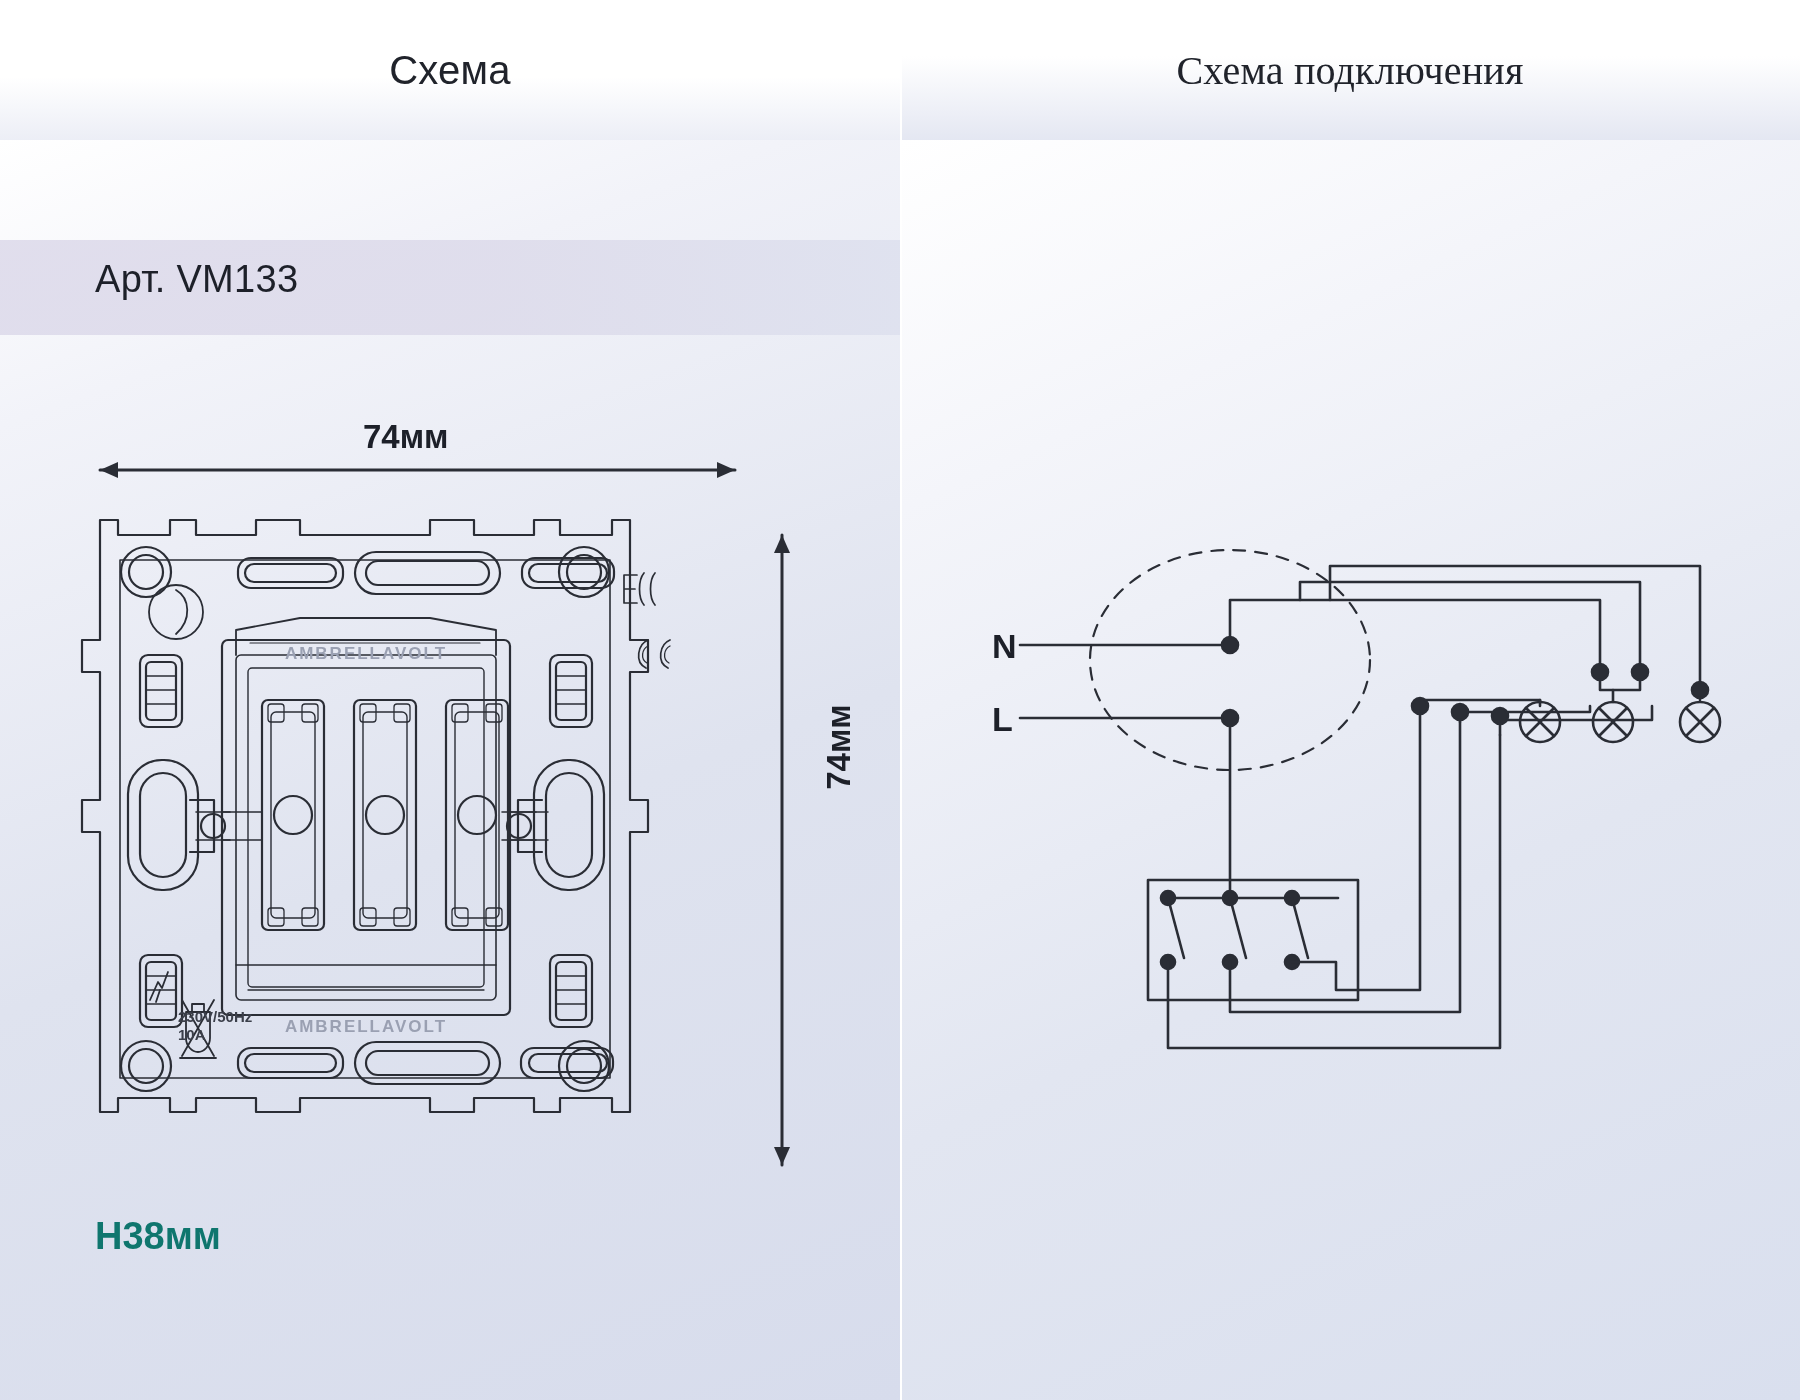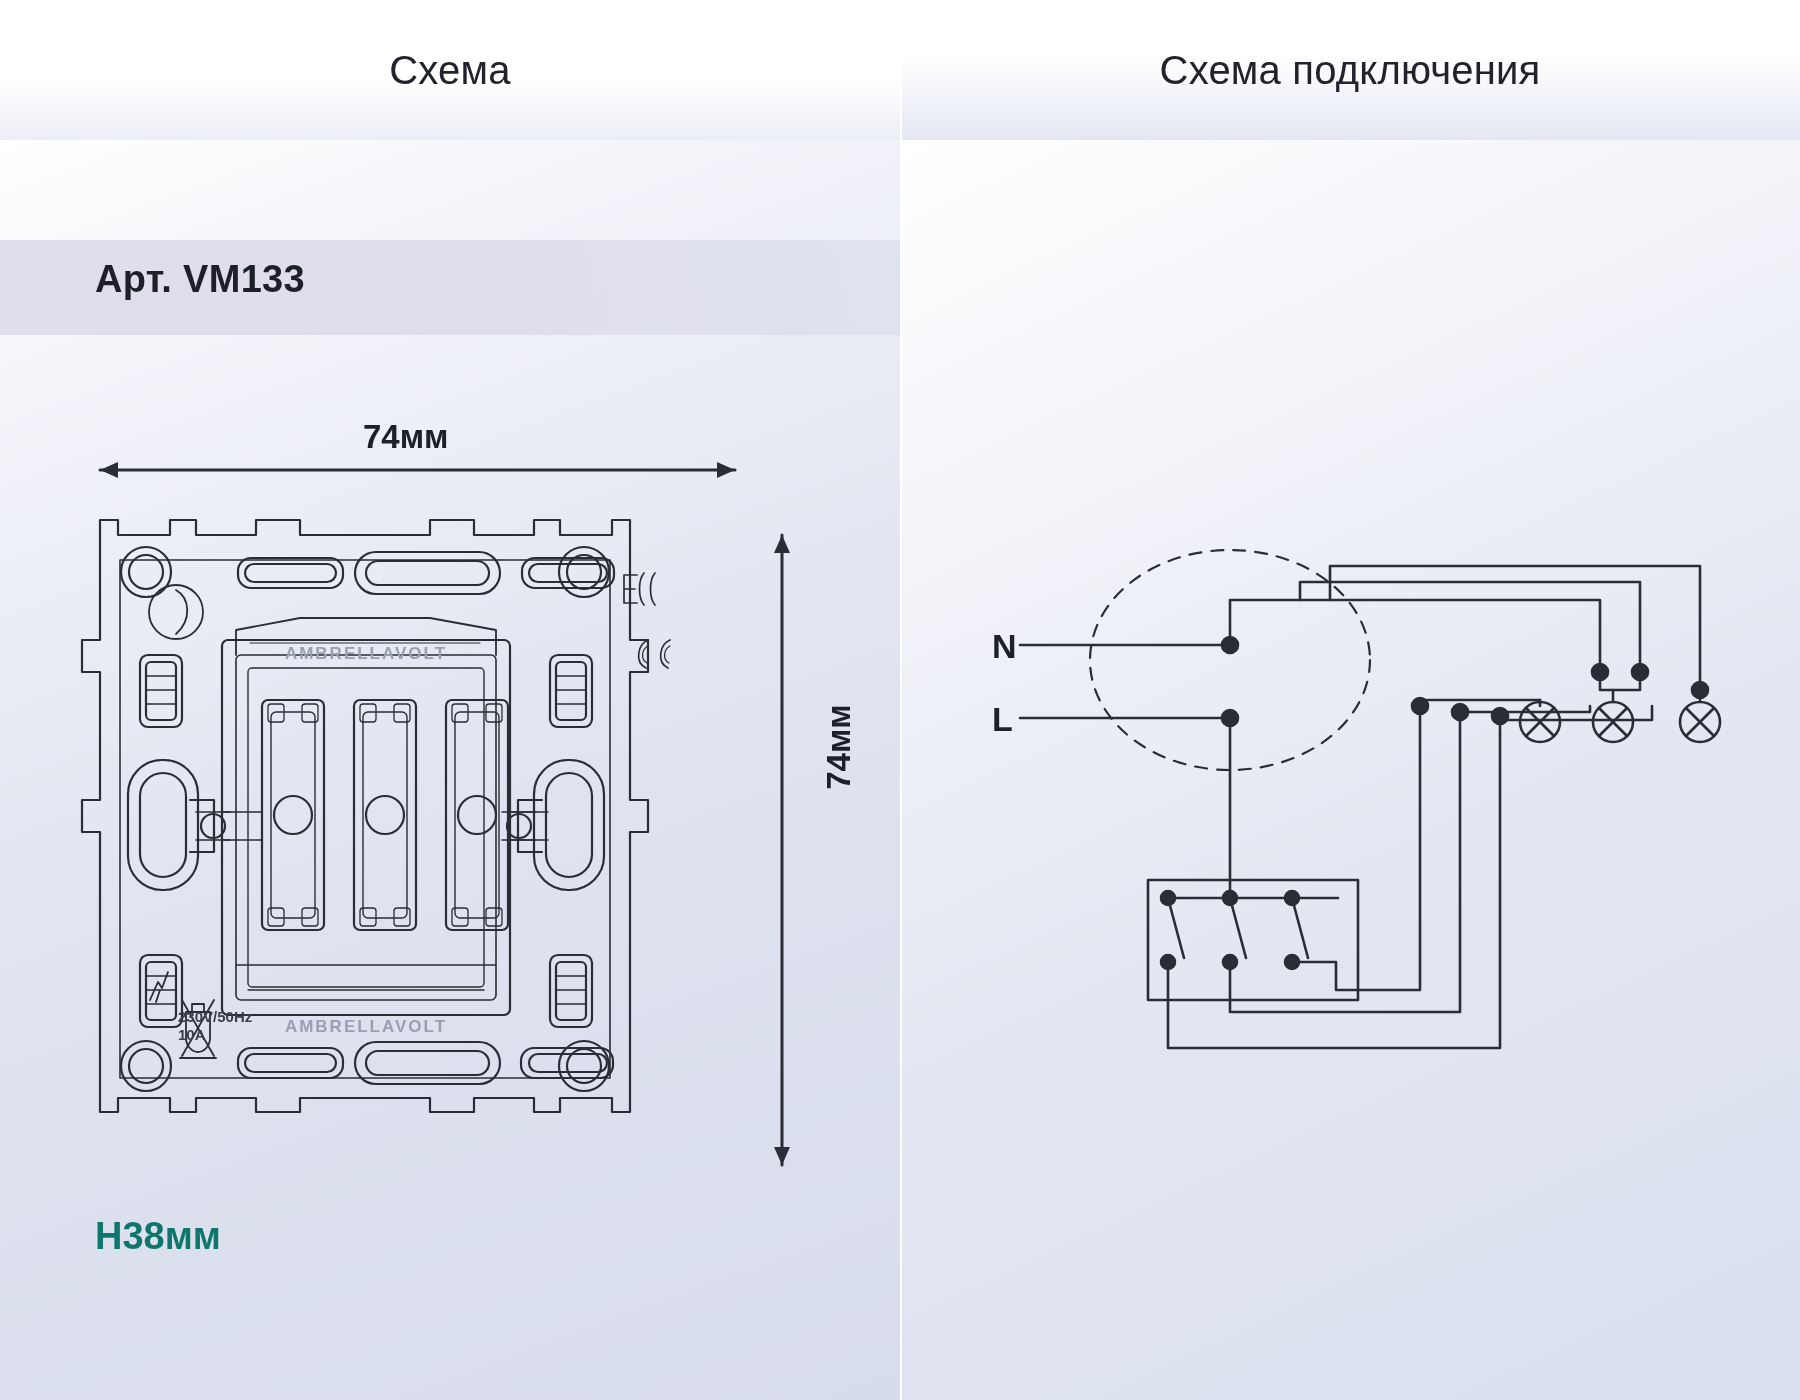--- a/index.html
+++ b/index.html
@@ -21,20 +21,21 @@
     height:140px;
     display:flex;align-items:center;justify-content:center;
   }
   .header-left{
     width:900px;
     background:linear-gradient(180deg,#ffffff 0%,#ffffff 55%,#eceef6 100%);
   }
   .header-right{
     width:900px;
     background:linear-gradient(180deg,#ffffff 0%,#ffffff 40%,#e4e7f2 100%);
+    font-family:Liberation Serif, serif;
   }
   .header-title{
     font-size:40px;color:#20232b;font-weight:400;letter-spacing:0.2px;
   }
   .header-divider{
     position:absolute;left:900px;top:0;width:2px;height:1400px;background:#ffffff;z-index:6;
   }
 
   
   .panel-left{
@@ -47,21 +48,21 @@
   }
 
   
   .art-band{
     position:absolute;left:0;top:240px;width:900px;height:95px;
     background:linear-gradient(90deg,#dcd9ea 0%,#dcdaea 55%,#dde0ee 100%);
     opacity:.85;
   }
   .art-label{
     position:absolute;left:95px;top:258px;
-    font-size:38px;color:#1d2029;font-weight:700;letter-spacing:.3px;
+    font-size:38px;color:#1d2029;font-weight:400;letter-spacing:.3px;
   }
 
   .h-label{
     position:absolute;left:95px;top:1215px;
     font-size:38px;color:#0f766e;font-weight:700;
   }
 
   .dim-top{
     position:absolute;left:363px;top:418px;
     font-size:33px;color:#1d2029;font-weight:700;

